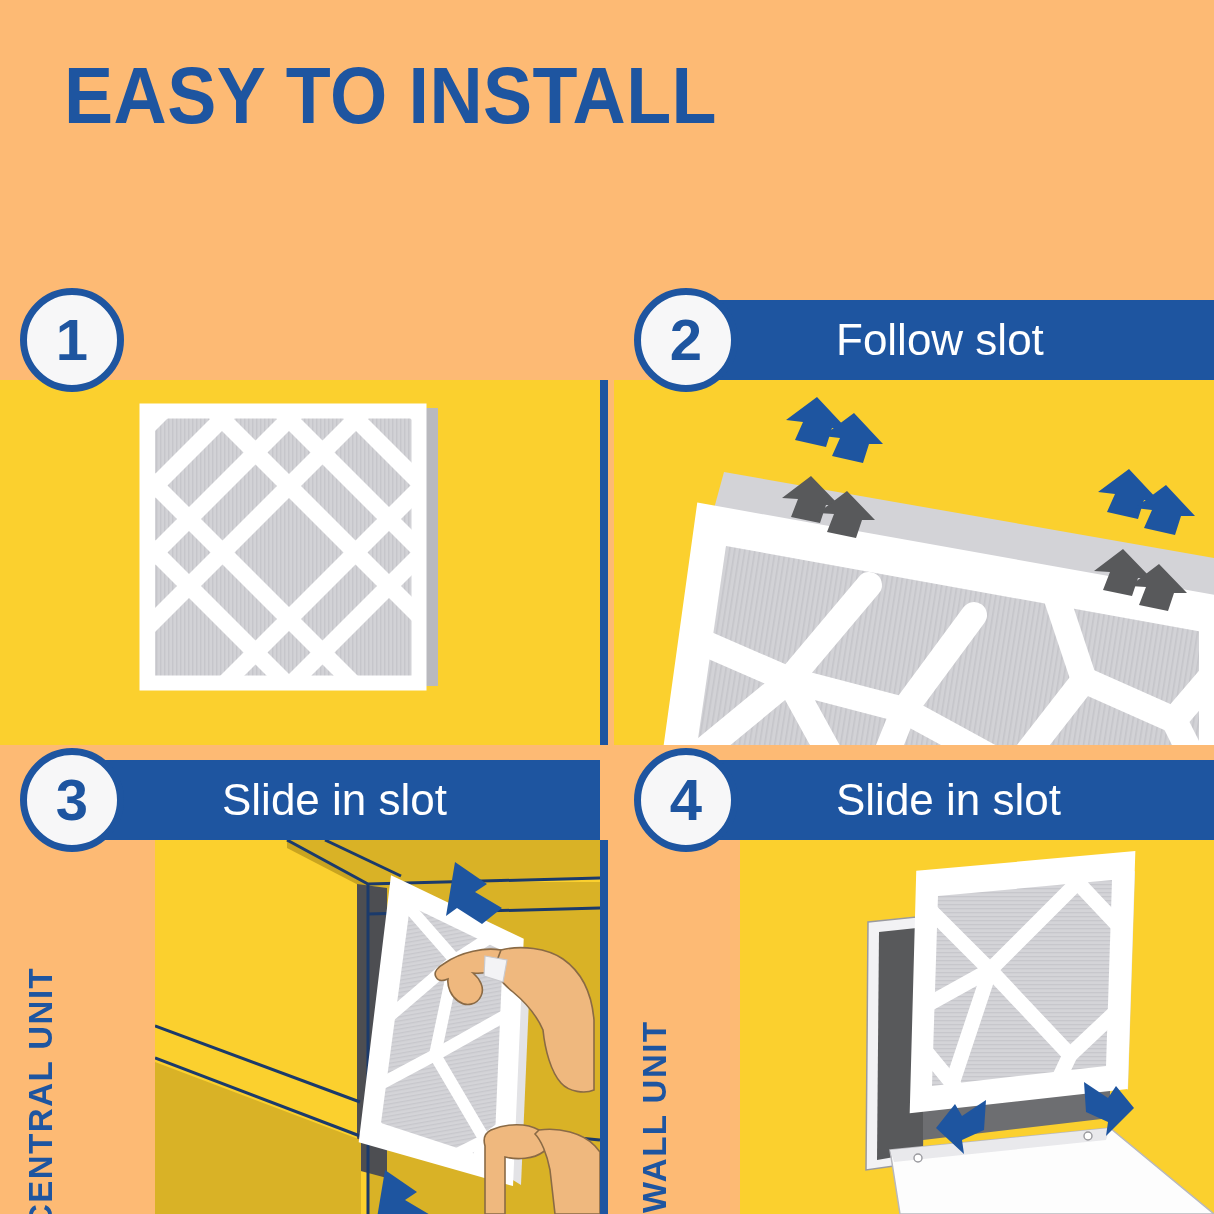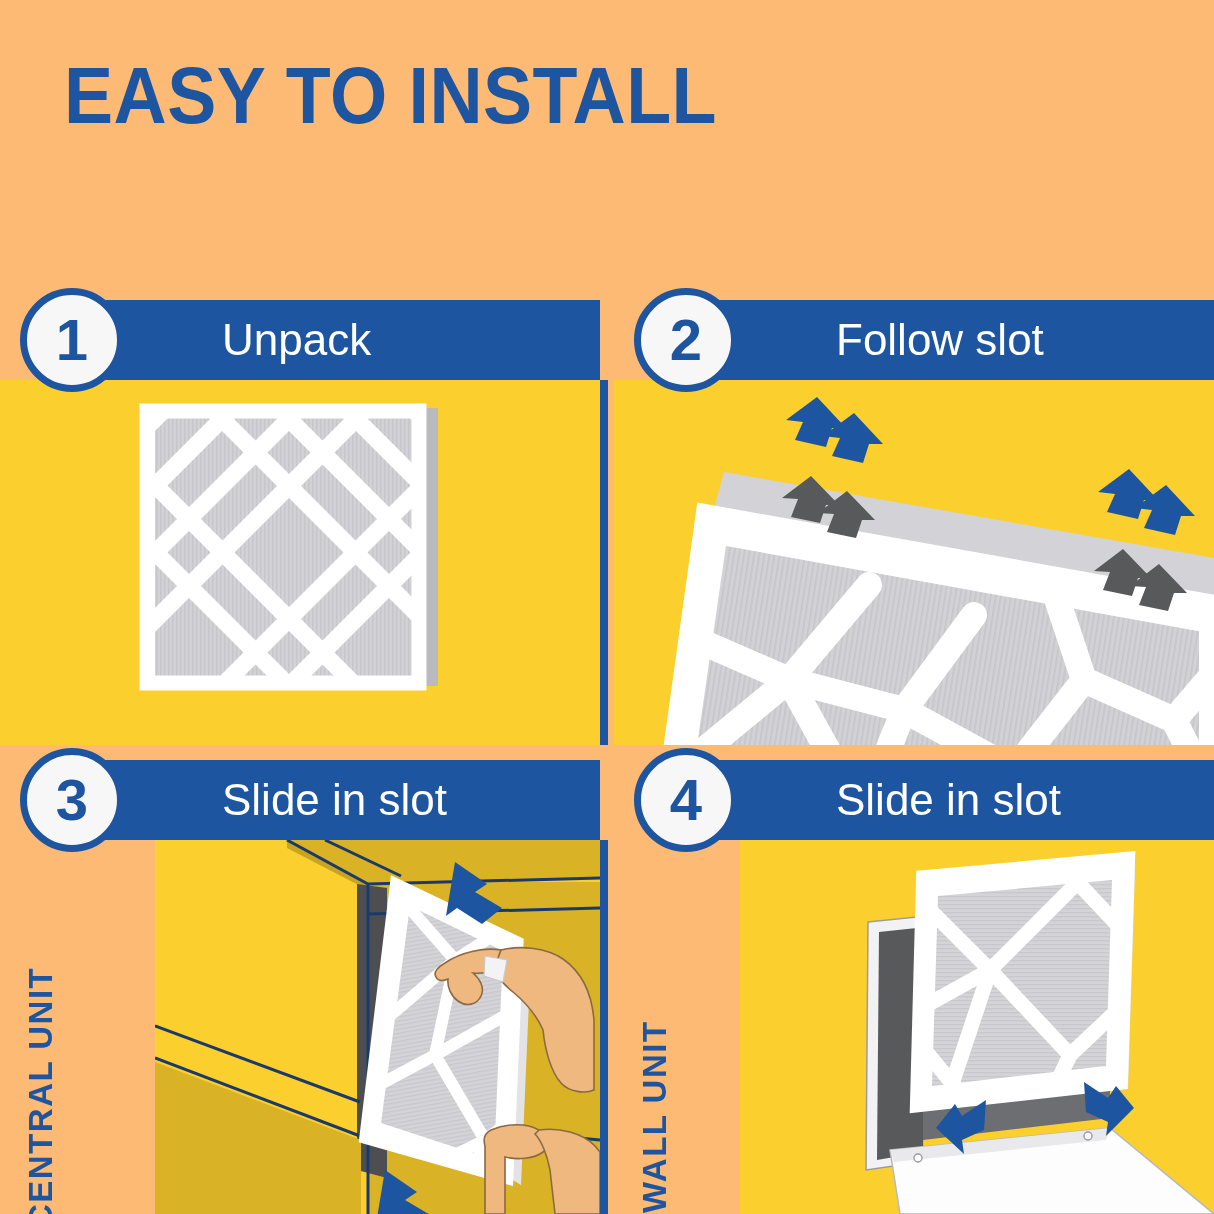--- a/index.html
+++ b/index.html
@@ -147,23 +147,20 @@
           <line x1="423" y1="-28" x2="91" y2="304"></line>
           <line x1="356" y1="-28" x2="91" y2="237"></line>
           <line x1="289" y1="-28" x2="91" y2="170"></line>
           <line x1="222" y1="-28" x2="91" y2="103"></line>
         </g>
 
         <rect x="147" y="31" width="272" height="272" fill="none" stroke="#ffffff" stroke-width="15"></rect>
       </svg>
     </div>
 
-    <div class="step-bar" style="left:70px; top:0px; width:530px;">
-      <div class="step-label">Unpack</div>
-    </div>
   </div>
 
   <div class="step-badge" style="left:20px; top:288px;">1</div>
 
   <div class="panel" style="left:614px; top:300px; width:600px; height:445px;">
 
     <div class="panel-art" style="left:0px; top:80px; width:600px; height:365px;">
       <svg width="600" height="365" viewBox="0 0 600 365">
         <defs>
           <pattern id="pleat2" width="5" height="5" patternUnits="userSpaceOnUse" patternTransform="rotate(9)">

